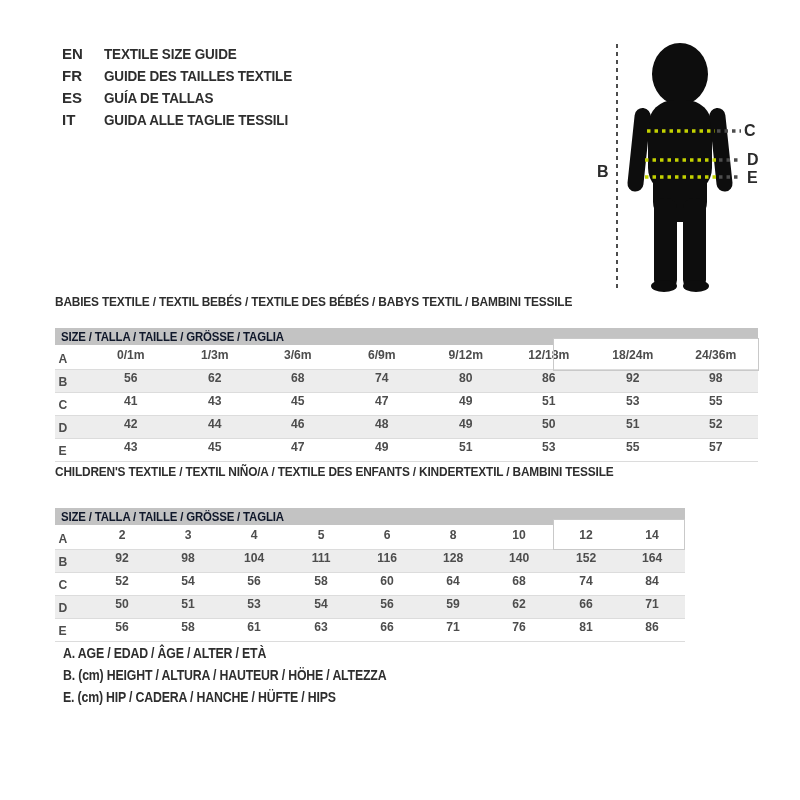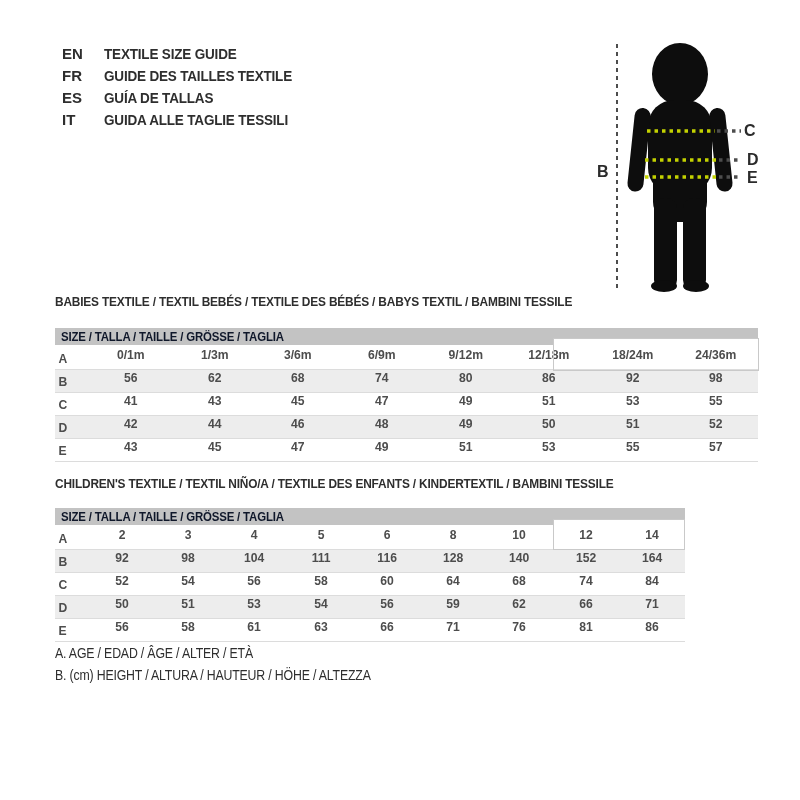--- a/index.html
+++ b/index.html
@@ -19,21 +19,21 @@
   #figure-svg{position:absolute;left:585px;top:36px;}
   .fig-label{position:absolute;font-size:16px;font-weight:700;color:#2b2b2b;}
   #lbl-b{left:597px;top:163px;}
   #lbl-c{left:744px;top:122px;}
   #lbl-d{left:747px;top:151px;}
   #lbl-e{left:747px;top:169px;}
 
   
   .sec-title{position:absolute;left:55px;font-size:13.5px;font-weight:700;white-space:nowrap;}
   #babies-title{top:294px;text-align:center;}
-  #children-title{top:476px;}
+  #children-title{top:464px;}
 
   
   .tbl{position:absolute;left:55px;}
   #babies-table{top:328px;width:703px;}
   #children-table{top:508px;width:630px;}
   .thead{height:19px;background:#c3c3c3;color:#0f172a;font-size:13px;font-weight:700;
          padding:1px 0 0 6px;border-bottom:2px solid #ffffff;box-sizing:border-box;}
   .trow{display:flex;height:23px;align-items:center;border-bottom:1px solid #dcdcdc;
         font-size:13.5px;font-weight:700;color:#4d4d4d;box-sizing:border-box;}
   .trow:nth-of-type(even){background:#ededed;}
@@ -44,21 +44,21 @@
   
   .hl-top{position:absolute;background:#ffffff;border:1px solid #c9c9c9;border-bottom:none;box-sizing:border-box;}
   .hl-bot{position:absolute;background:transparent;border:1px solid #c9c9c9;border-top:none;box-sizing:border-box;pointer-events:none;}
   #babies-hl-top{left:553px;top:338px;width:206px;height:10px;}
   #babies-hl-bot{left:553px;top:348px;width:206px;height:23px;}
   #children-hl-top{left:553px;top:519px;width:132px;height:9px;}
   #children-hl-bot{left:553px;top:528px;width:132px;height:22px;}
 
   
   .legend{position:absolute;left:55px;top:645px;}
-  .legend-line{height:22px;font-size:14px;font-weight:400;white-space:nowrap;}
+  .legend-line{height:22px;font-size:14px;font-weight:700;white-space:nowrap;margin-left:8px;}
 </style>
 </head>
 <body>
 
 <div id="page">
 
   <div class="langs">
 
       <div class="lang-row">
         <span class="lang-code">EN</span>
@@ -373,15 +373,18 @@
       <div class="legend-line">
         <span class="cond">A. AGE / EDAD / ÂGE / ALTER / ETÀ</span>
       </div>
 
       <div class="legend-line">
         <span class="cond">B. (cm) HEIGHT / ALTURA / HAUTEUR / HÖHE / ALTEZZA</span>
       </div>
 
 
 
+      <div class="legend-line">
+        <span class="cond">E. (cm) HIP / CADERA / HANCHE / HÜFTE / HIPS</span>
+      </div>
     </div>
 
 </div>
 
 </body></html>

